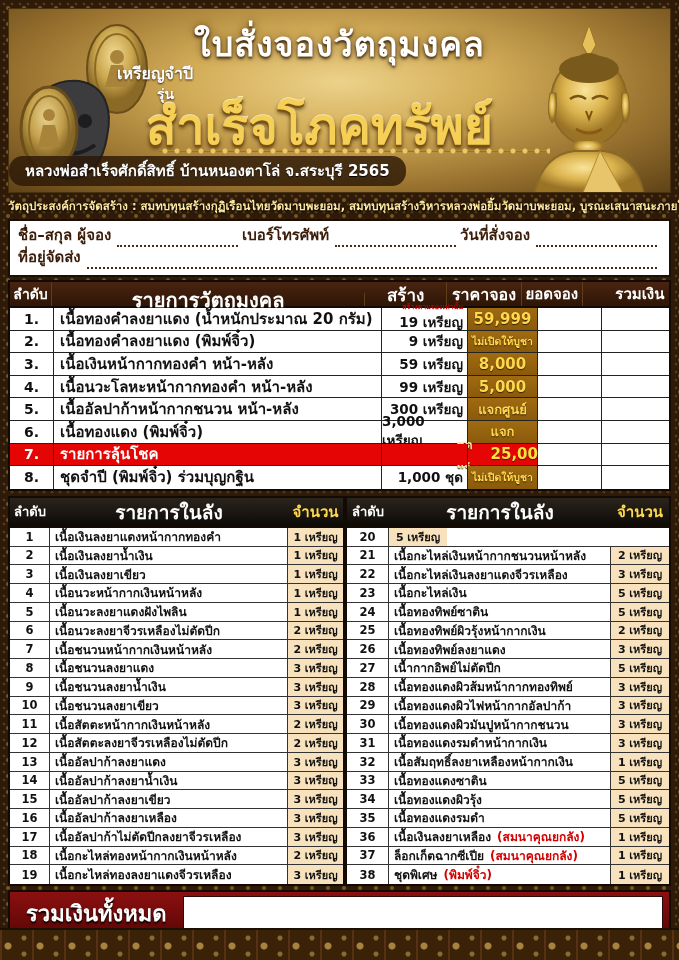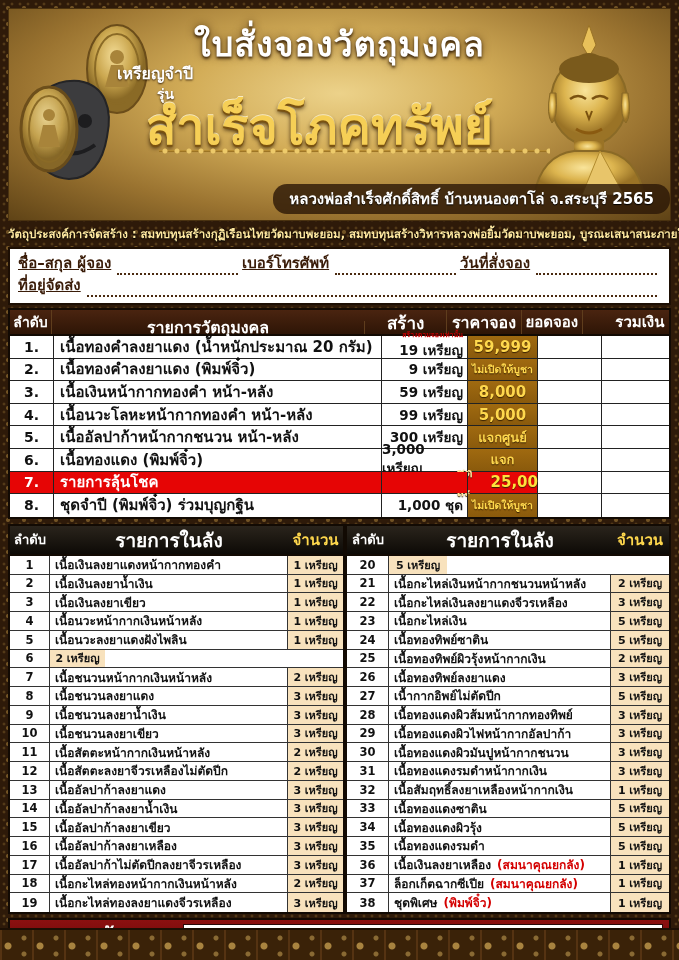--- a/index.html
+++ b/index.html
@@ -14,21 +14,21 @@
       radial-gradient(circle, rgba(170,130,60,.55) 1.5px, transparent 2.5px),
       radial-gradient(circle, rgba(120,90,40,.5) 1px, transparent 1.8px),
       #2e1a09;
     background-size:16px 16px, 8px 8px;
     padding:8px 8px 0 8px;
   }
   .inner { width:663px; position:relative; }
 
   
   .header-art {
-    position:relative; height:213px; overflow:hidden;
+    position:relative; height:185px; overflow:hidden;
     background: radial-gradient(ellipse at 50% 40%, #ecd28a 0%, #d3ad58 32%, #9a7330 68%, #5f4316 100%);
     border:1px solid #4a3210;
   }
   .main-title {
     position:relative; z-index:5; text-align:center; margin-top:8px;
     font-size:34px; font-weight:bold; color:#ffffff; letter-spacing:1px;
     text-shadow:0 2px 3px rgba(40,20,0,.9), 0 0 8px rgba(60,30,0,.6);
   }
   .coin-type {
     position:absolute; z-index:5; left:108px; top:52px;
@@ -48,21 +48,21 @@
   .flourish {
     position:absolute; z-index:5; left:150px; right:120px; top:138px; height:8px;
     background:
       radial-gradient(circle at 50% 50%, #f2cf6e 0 2px, transparent 3px),
       linear-gradient(#c79a3a,#8a6318);
     background-size:12px 8px, 100% 2px;
     background-position:0 0, 0 3px; background-repeat:repeat-x, no-repeat;
     opacity:.9;
   }
   .subtitle-bar {
-    position:absolute; z-index:6; left:0; right:0; bottom:6px; text-align:right;
+    position:absolute; z-index:6; left:0; right:0; bottom:6px; text-align:left;
   }
   .subtitle-bar span {
     display:inline-block; background:rgba(42,22,6,.8); color:#fff;
     font-size:15px; font-weight:bold; padding:3px 16px; border-radius:14px;
     text-shadow:0 1px 1px #000;
   }
   .amulets { position:absolute; left:0; top:0; z-index:2; }
   .buddha { position:absolute; right:-4px; top:14px; z-index:3; }
 
   
@@ -71,31 +71,31 @@
     font-size:11.5px; font-weight:bold; color:#ffe9a0; white-space:nowrap;
     text-shadow:0 1px 1px #000, 0 0 2px #000;
   }
 
   
   .form-box {
     background:#ffffff; border:2px solid #1d0f04; padding:4px 8px 6px 8px;
     color:#3a1c08;
   }
   .form-row { display:flex; align-items:flex-end; height:22px; font-size:15px; font-weight:bold; }
-  .form-row .lbl { white-space:nowrap; padding-right:2px;text-decoration:underline; }
+  .form-row .lbl { white-space:nowrap; padding-right:2px; }
   .dotline { flex:1; border-bottom:2px dotted #4a2a10; height:15px; margin:0 4px; }
 
   
   .t1 { margin-top:3px; border:2px solid #120a03; background:#fff; }
   .t1-head {
     display:flex; background:linear-gradient(#4a2410,#2e1506); color:#fff; font-weight:bold;
     border-bottom:2px solid #120a03; height:26px; align-items:center; text-align:center;
   }
   .t1-head .h-no   { width:44px; font-size:14px; }
-  .t1-head .h-item { width:328px; font-size:16px;margin-top:11px; }
+  .t1-head .h-item { width:328px; font-size:20px;margin-top:11px; }
   .t1-head .h-made { width:86px; font-size:17px; }
   .t1-head .h-price{ width:78px; font-size:16px; }
   .t1-head .h-res  { width:64px; font-size:15px; }
   .t1-head .h-tot  { width:61px; font-size:15px; }
   .t1-head > div { border-right:1px solid #5f3d1d; align-self:stretch; display:flex; align-items:center; justify-content:center; }
   .t1-head > div:last-child { border-right:none;margin-left:28px; }
   .t1-row { display:flex; height:22.6px; border-bottom:1px solid #222; font-weight:bold; color:#111; }
   .t1-row:last-child { border-bottom:none; }
   .t1-row > div { border-right:1px solid #222; display:flex; align-items:center; }
   .t1-row > div:last-child { border-right:none; }
@@ -400,20 +400,23 @@
           </div>
             <div class="t2-row">
             <div class="no">5</div>
             <div class="name">
                 <span>เนื้อนวะลงยาแดงฝังไพลิน</span>
               </div>
             <div class="qty">1 เหรียญ</div>
           </div>
             <div class="t2-row">
             <div class="no">6</div>
+            <div class="name">
+                <span>เนื้อนวะลงยาจีวรเหลืองไม่ตัดปีก</span>
+              </div>
             <div class="qty">2 เหรียญ</div>
           </div>
             <div class="t2-row">
             <div class="no">7</div>
             <div class="name">
                 <span>เนื้อชนวนหน้ากากเงินหน้าหลัง</span>
               </div>
             <div class="qty">2 เหรียญ</div>
           </div>
             <div class="t2-row">

